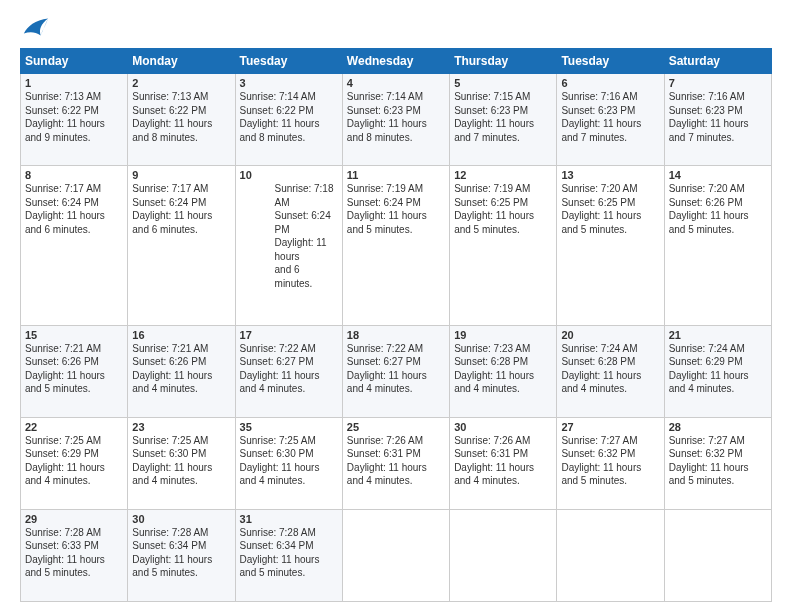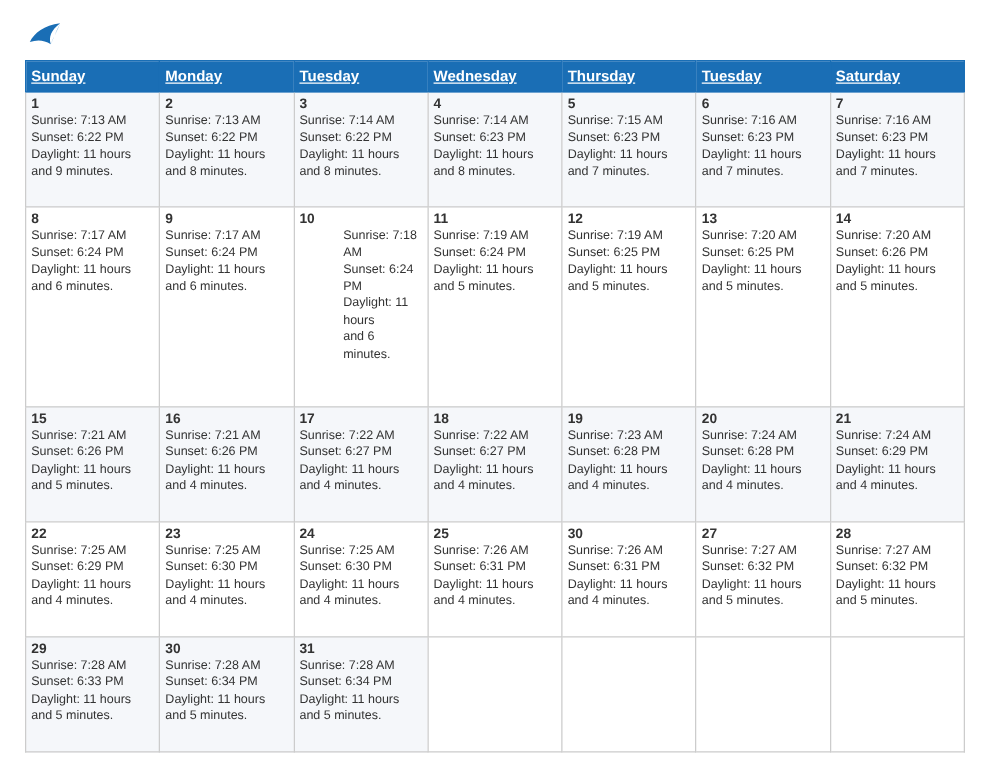--- a/index.html
+++ b/index.html
@@ -59,21 +59,20 @@
       flex: 1;
     }
     thead tr th {
       background-color: #1a6eb5;
       color: #fff;
       font-size: 12px;
       font-weight: bold;
       padding: 5px 4px;
       text-align: left;
       border: 1px solid #1a6eb5;
-      text-decoration: underline;
     }
     tbody tr td {
       border: 1px solid #ccc;
       vertical-align: top;
       padding: 3px 4px;
       font-size: 9.5px;
       color: #333;
       background: #fff;
       width: calc(100% / 7);
     }
@@ -299,21 +298,21 @@
 and 4 minutes.</div>
           </td>
           <td>
             <span class="day-num">23</span>
             <div class="day-info" style="white-space: pre-line;">Sunrise: 7:25 AM
 Sunset: 6:30 PM
 Daylight: 11 hours
 and 4 minutes.</div>
           </td>
           <td>
-            <span class="day-num">24</span>
+            <span class="day-num">35</span>
             <div class="day-info" style="white-space: pre-line;">Sunrise: 7:25 AM
 Sunset: 6:30 PM
 Daylight: 11 hours
 and 4 minutes.</div>
           </td>
           <td>
             <span class="day-num">25</span>
             <div class="day-info" style="white-space: pre-line;">Sunrise: 7:26 AM
 Sunset: 6:31 PM
 Daylight: 11 hours

